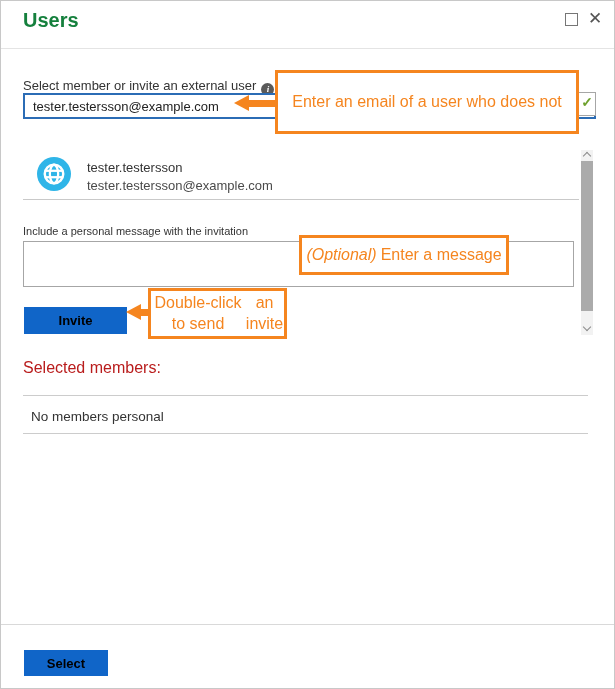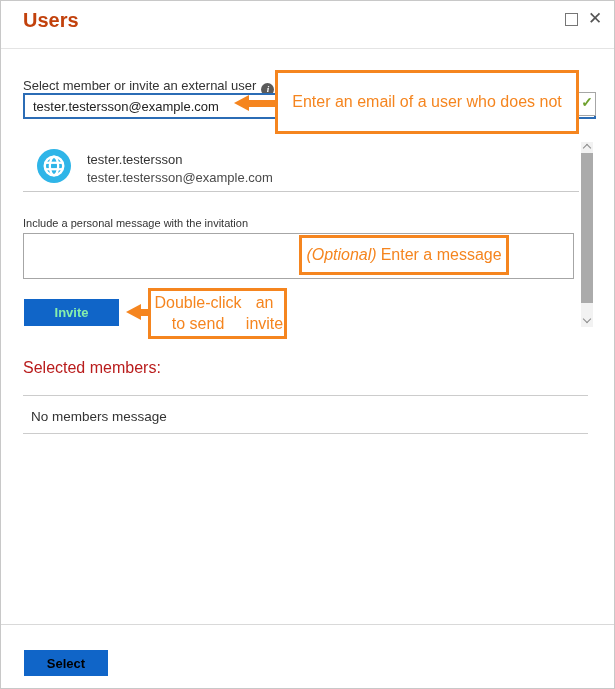--- a/index.html
+++ b/index.html
@@ -3,50 +3,50 @@
 <meta charset="utf-8">
 <style>
   * { margin:0; padding:0; box-sizing:border-box; }
   html,body { background:#fff; }
   body { font-family:"Liberation Sans", sans-serif; color:#333; }
   .panel {
     position:relative; width:615px; height:689px;
     background:#fff; border:1px solid #c8c8c8; overflow:hidden;
   }
   
-  .hdr-title { position:absolute; left:22px; top:8px; font-size:20px; font-weight:600; color:#c2410c; }
+  .hdr-title { position:absolute; left:22px; top:8px; font-size:20px; font-weight:600; color:#15803d; }
   .win-restore { position:absolute; left:564px; top:12px; width:13px; height:13px; border:1px solid #767676; background:#fff; cursor:pointer; }
   .win-close { position:absolute; left:587px; top:6px; font-size:17px; color:#555; cursor:pointer; line-height:1.4; }
   .hdr-divider { position:absolute; left:0; top:47px; width:615px; height:1px; background:#e4e4e4; }
 
   
   .picker-label { position:absolute; left:22px; top:77px; font-size:13px; color:#333; }
   .info-icon { display:inline-block; width:13px; height:13px; margin-left:5px; border-radius:50%;
                background:#5a5a5a; color:#fff; font-size:9px; font-style:italic; font-weight:700;
                text-align:center; line-height:13px; vertical-align:-2px; font-family:"Liberation Serif", serif; }
   .member-input { position:absolute; left:22px; top:92px; width:573px; height:26px;
                   border:2px solid #2b6cb5; background:#fff; font-size:13px; color:#222;
                   padding:0 24px 0 8px; font-family:"Liberation Sans", sans-serif; outline:none; }
   .dd-box { position:absolute; left:577px; top:91px; width:18px; height:24px; border:1px solid #a6a6a6; background:#fff; cursor:pointer; }
   .valid-check { position:absolute; left:577px; top:93px; width:18px; text-align:center;
                  color:#6ea12d; font-size:14px; font-weight:700; pointer-events:none; }
 
   
-  .scrollbox { position:absolute; left:0; top:140px; width:615px; height:190px; background:#fff; }
+  .scrollbox { position:absolute; left:0; top:148px; width:615px; height:190px; background:#fff; }
   .sugg-row { position:absolute; left:0; top:5px; width:580px; height:44px; cursor:pointer; }
   .globe { position:absolute; left:36px; top:3px; }
   .sugg-name { position:absolute; left:86px; top:6px; font-size:13px; color:#333; }
   .sugg-email { position:absolute; left:86px; top:24px; font-size:13px; color:#4a4a4a; }
   .sugg-divider { position:absolute; left:22px; top:50px; width:556px; height:1px; background:#c9c9c9; }
   .msg-label { position:absolute; left:22px; top:76px; font-size:11px; color:#333; }
   .msg-textarea { position:absolute; left:22px; top:92px; width:551px; height:46px;
                   border:1px solid #a6a6a6; resize:none; font-family:"Liberation Sans", sans-serif;
                   font-size:13px; padding:4px 6px; outline:none; }
-  .invite-btn { position:absolute; left:23px; top:158px; width:95px; height:27px;
-                background:#1065c8; color:#86efac; border:none; font-size:13px; font-weight:600;
+  .invite-btn { position:absolute; left:23px; top:158px; width:103px; height:27px;
+                background:#1065c8; color:#000000; border:none; font-size:13px; font-weight:600;
                 font-family:"Liberation Sans", sans-serif; cursor:pointer; }
 
   
   .sbar { position:absolute; left:580px; top:1px; width:12px; height:185px; background:#f2f2f2; }
   .sbar-up, .sbar-down { position:absolute; left:0; width:12px; height:11px; background:#f2f2f2; cursor:pointer; }
   .sbar-up { top:0; } .sbar-down { bottom:0; }
   .chev { position:absolute; left:3px; width:6px; height:6px; border-left:1.5px solid #8a8a8a; border-top:1.5px solid #8a8a8a; }
   .chev-up { top:3px; transform:rotate(45deg); }
   .chev-down { top:0px; transform:rotate(225deg); }
   .sbar-thumb { position:absolute; left:0; top:11px; width:12px; height:150px; background:#ababab; cursor:grab; }
@@ -122,21 +122,21 @@
       </div>
       <div class="sbar-thumb"></div>
       <div class="sbar-down">
         <span class="chev chev-down"></span>
       </div>
     </div>
   </div>
 
   <div class="sel-label">Selected members:</div>
   <div class="sel-divider-1"></div>
-  <div class="sel-empty">No members message</div>
+  <div class="sel-empty">No members personal</div>
   <div class="sel-divider-2"></div>
 
   <div class="footer-divider"></div>
   <button class="select-btn">Select</button>
 
   <div class="callout co-email">
     <div>Enter an email of a user who does not</div>
   </div>
   <div class="arrow-shaft a1-shaft"></div>
   <div class="arrow-head a1-head"></div>

